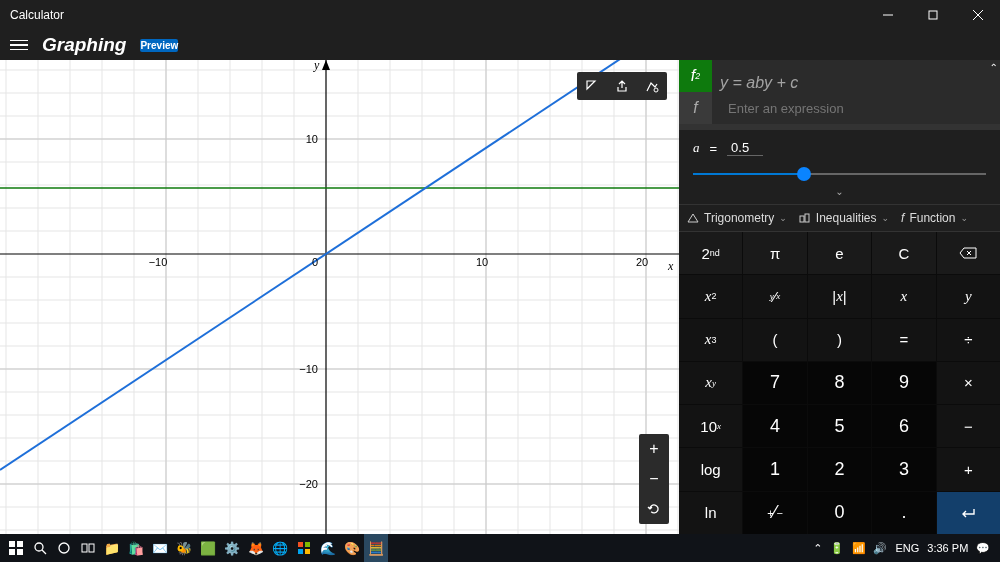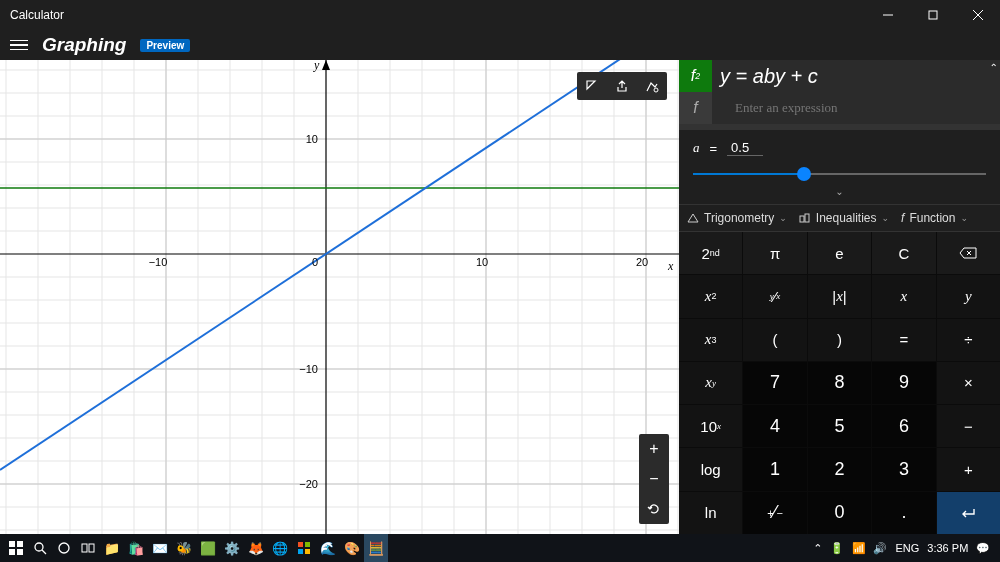--- a/index.html
+++ b/index.html
@@ -9,21 +9,21 @@
 .titlebar { height: 30px; background: #1f1f1f; display: flex; align-items: center; padding: 0 0 0 10px; color: #fff; font-size: 12px; }
 .titlebar .spacer { flex: 1; }
 .titlebar .winbtn { width: 45px; height: 30px; display: flex; align-items: center; justify-content: center; color: #fff; }
 .titlebar .winbtn svg { width: 10px; height: 10px; }
 
 
 .header { height: 30px; background: #1f1f1f; display: flex; align-items: center; padding: 0 10px; gap: 14px; color: #fff; }
 .hamburger { width: 18px; display: flex; flex-direction: column; gap: 3px; }
 .hamburger span { height: 1.5px; background: #fff; }
 .mode { font-size: 19px; font-weight: 600; font-style: italic; }
-.preview-badge { background: #0067c0; color: #fff; font-size: 10px; padding: 1px 6px; border-radius: 2px; font-weight: 600; }
+.preview-badge { background: #0067c0; color: #fff; font-size: 10px; padding: 1px 0; border-radius: 2px; font-weight: 600; }
 
 
 .workspace { display: flex; height: 474px; }
 .graph-area { position: relative; flex: 1; background: #fff; overflow: hidden; }
 .graph-svg { position: absolute; inset: 0; width: 100%; height: 100%; }
 
 
 .graph-toolbar { position: absolute; top: 12px; right: 12px; background: #2b2b2b; display: flex; border-radius: 2px; overflow: hidden; }
 .graph-toolbar .gtbtn { width: 30px; height: 28px; display: flex; align-items: center; justify-content: center; color: #fff; }
 
@@ -31,22 +31,22 @@
 .zoom-controls { position: absolute; bottom: 10px; right: 10px; background: #2b2b2b; display: flex; flex-direction: column; border-radius: 2px; }
 .zoom-controls .zbtn { width: 30px; height: 30px; display: flex; align-items: center; justify-content: center; color: #fff; font-size: 16px; }
 
 
 .right-panel { width: 321px; background: #1f1f1f; color: #ddd; display: flex; flex-direction: column; position: relative; }
 .functions { display: flex; flex-direction: column; }
 .fn-row { display: flex; height: 32px; align-items: stretch; }
 .fn-badge { width: 33px; display: flex; align-items: center; justify-content: center; color: #fff; font-style: italic; font-family: "Times New Roman", serif; font-size: 16px; }
 .fn-badge.active { background: #0e7a0d; }
 .fn-badge.inactive { background: #3a3a3a; color: #aaa; }
-.fn-expr { flex: 1; display: flex; align-items: center; padding: 0 8px; color: #ffffff; font-family: "Times New Roman", serif; font-style: italic; font-size: 20px; background: #2b2b2b; }
-.fn-input { flex: 1; background: #2b2b2b; border: none; color: #888; font-size: 13px; padding: 0 23px; outline: none; font-family: Liberation Serif, serif; }
+.fn-expr { flex: 1; display: flex; align-items: flex-end; padding: 0 8px; color: #a3a3a3; font-family: "Times New Roman", serif; font-style: italic; font-size: 16px; background: #2b2b2b; }
+.fn-input { flex: 1; background: #2b2b2b; border: none; color: #888; font-size: 13px; padding: 0 16px; outline: none; }
 .fn-sep { height: 6px; background: #333; }
 .scroll-hint { position: absolute; right: 2px; top: 2px; color: #fff; font-size: 10px; }
 
 
 .var-section { padding: 10px 14px 0 14px; background: #1f1f1f; }
 .var-row { display: flex; align-items: center; gap: 10px; font-size: 13px; color: #fff; }
 .var-name { font-style: italic; font-family: "Times New Roman", serif; }
 .var-val { border-bottom: 1px solid #666; min-width: 36px; padding-left: 4px; }
 .slider-wrap { margin-top: 10px; position: relative; height: 16px; }
 .slider-track { position: absolute; top: 7px; left: 0; right: 0; height: 2px; background: #666; }

